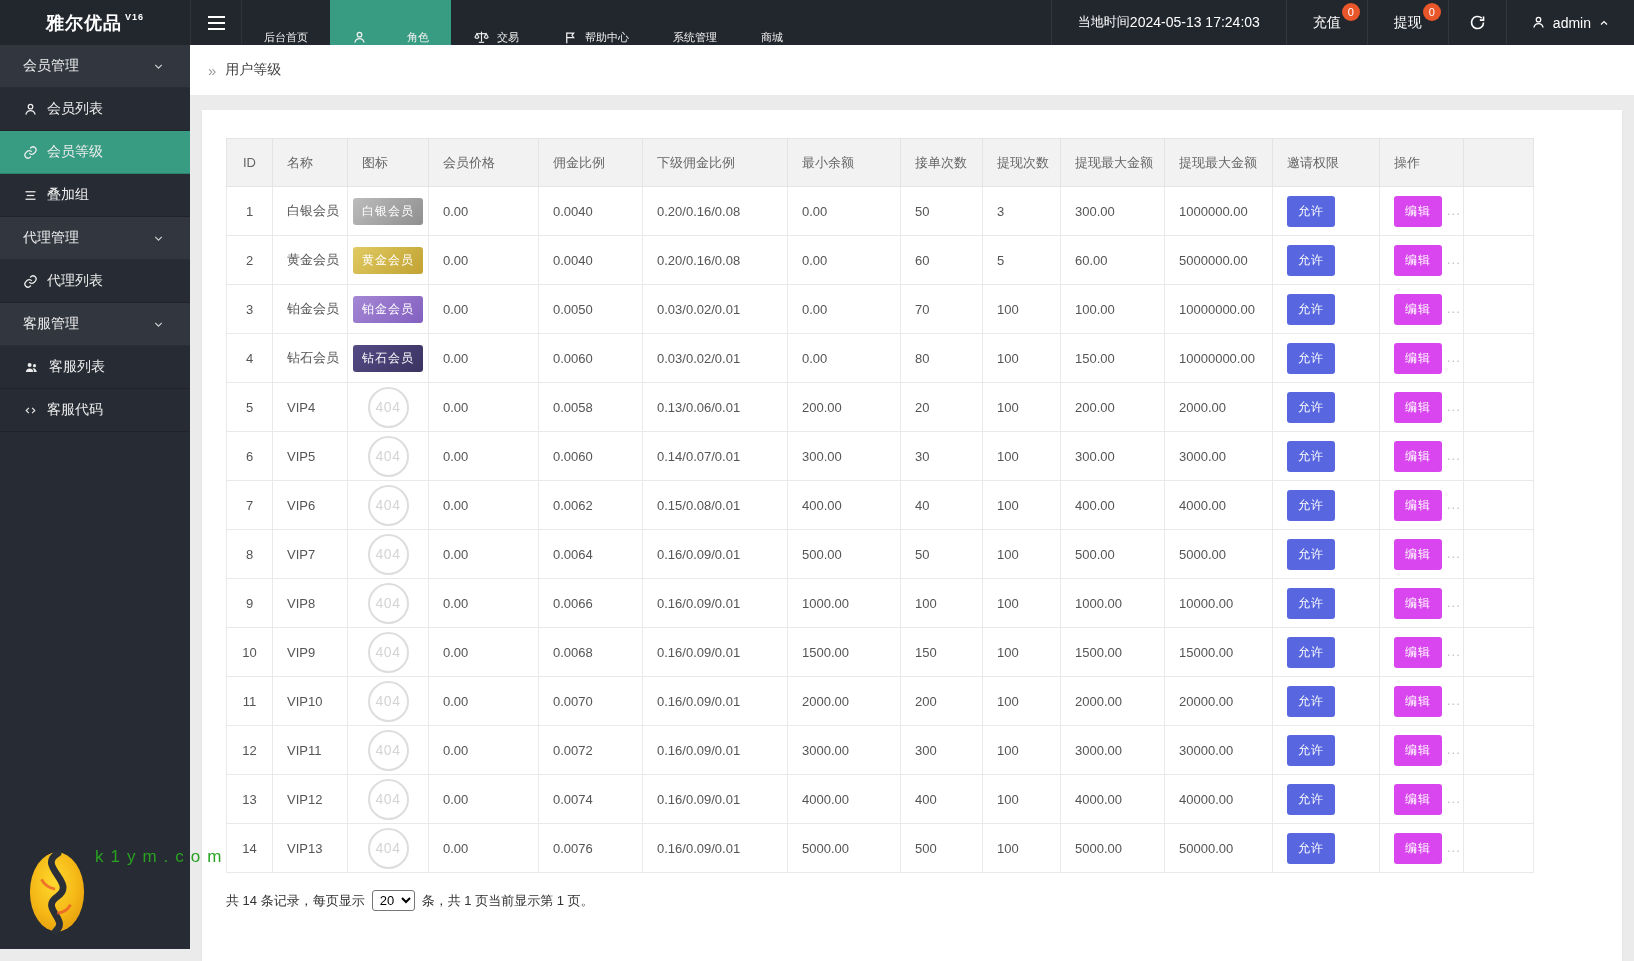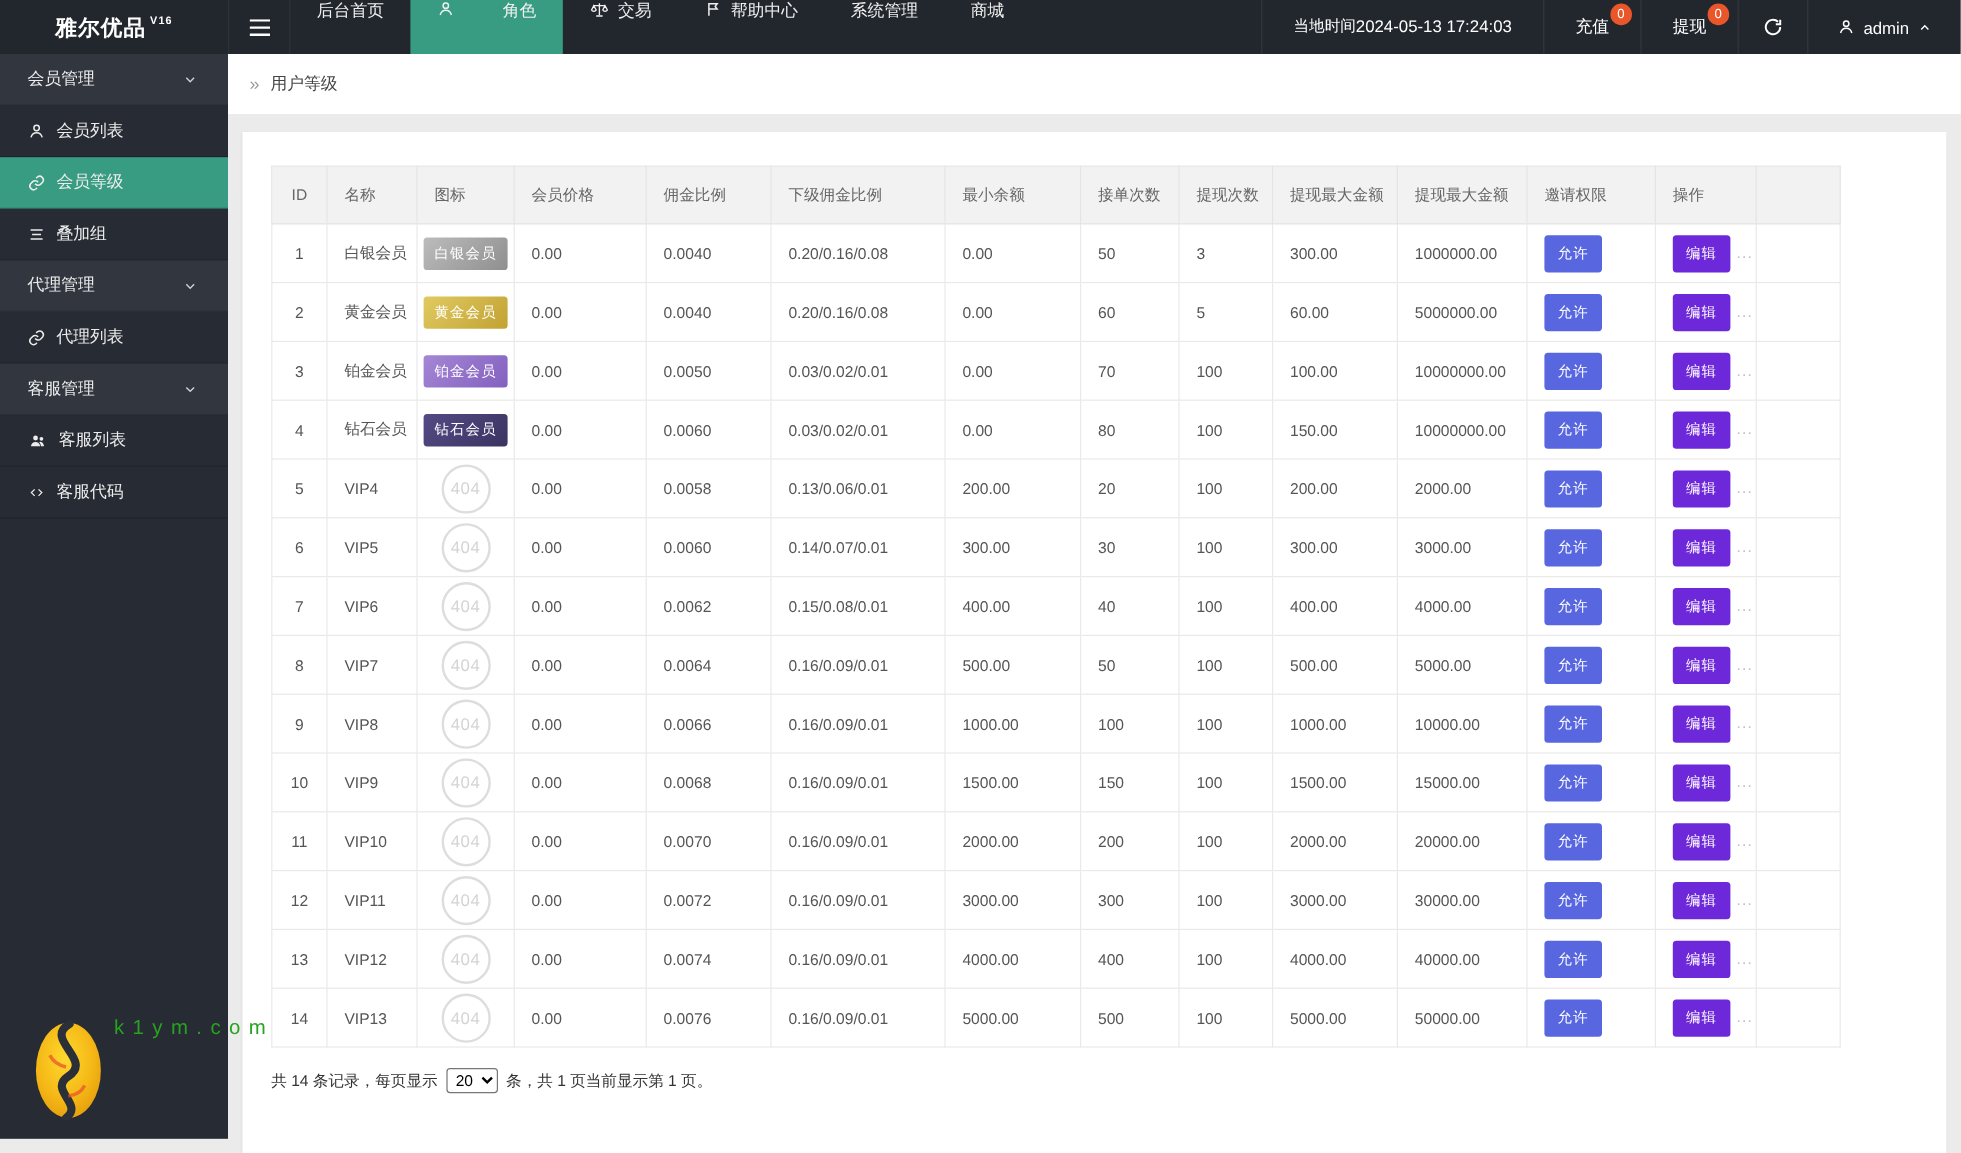--- a/index.html
+++ b/index.html
@@ -10,21 +10,21 @@
   }
   
   .topbar { position:absolute; top:0; left:0; right:0; height:45px; background:#22262d;
     display:flex; align-items:stretch; color:#fff; z-index:30; }
   .brand { width:190px; display:flex; align-items:center; justify-content:center;
     font-size:18px; font-weight:bold; letter-spacing:1px; }
   .brand sup { font-size:9px; font-weight:bold; margin-left:3px; transform:translateY(-6px); }
   .hamburger { width:52px; display:flex; align-items:center; justify-content:center;
     border-left:1px solid rgba(255,255,255,.06); border-right:1px solid rgba(255,255,255,.06); cursor:pointer; }
   .topnav { display:flex; align-items:stretch; }
-  .nav-item { display:flex; align-items:flex-start; gap:7px; padding:0 22px; font-size:14px;
+  .nav-item { display:flex; align-items:flex-end; gap:7px; padding:0 22px; font-size:11px;
     color:#f0f0f0; cursor:pointer; white-space:nowrap; }
   .nav-item.active { background:#389c82;gap:40px; }
   .icn { display:inline-flex; line-height:0; }
   .icn svg { display:block; }
   .top-right { margin-left:auto; display:flex; align-items:stretch; }
   .time-block { display:flex; flex-direction:row; justify-content:center; align-items:center;
     padding:0 26px; border-left:1px solid rgba(255,255,255,.08); font-size:13px; line-height:1.55; }
   .time-block .t2 { font-size:14px; }
   .top-action { position:relative; display:flex; align-items:center; padding:0 26px;
     border-left:1px solid rgba(255,255,255,.08); font-size:14px; cursor:pointer; }
@@ -60,21 +60,21 @@
   .grid th.c-id, .grid td.c-id { text-align:center; padding:0; }
   .grid td.c-icon { text-align:center; padding:0; }
   .member-badge { display:inline-block; padding:5px 9px; border-radius:3px; color:#fff;
     font-size:12px; letter-spacing:1px; }
   .ph404 { display:inline-flex; align-items:center; justify-content:center; width:41px; height:41px;
     border:2px solid #ddd; border-radius:50%; color:#d4d4d4; font-size:14px; letter-spacing:.5px;
     vertical-align:middle; }
   .btn { display:inline-block; border:none; border-radius:3px; color:#fff; font-size:12px;
     padding:7px 11px; cursor:pointer; font-family:inherit; letter-spacing:1px; }
   .btn-invite { background:#5867e0; }
-  .btn-edit { background:#6d28d9; }
+  .btn-edit { background:#d946ef; }
   .more { color:#bfbfbf; margin-left:5px; letter-spacing:1px; font-size:13px; }
   
   .pager { margin-top:17px; display:flex; align-items:center; gap:7px; font-size:13px; color:#333; }
   .pager select { font-size:13px; padding:1px 3px; border:1px solid #767676; border-radius:3px;
     background:#fff; font-family:inherit; }
   
   .watermark { position:absolute; left:28px; top:846px; z-index:40; width:220px; }
   .wm-egg { position:absolute; left:0; top:4px; }
   .wm-title { margin-left:66px; font-size:44px; font-weight:bold; line-height:1.1; position:relative;
     white-space:nowrap; }

